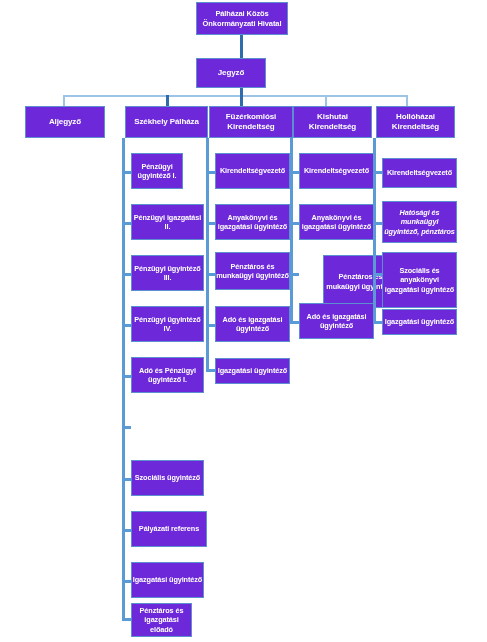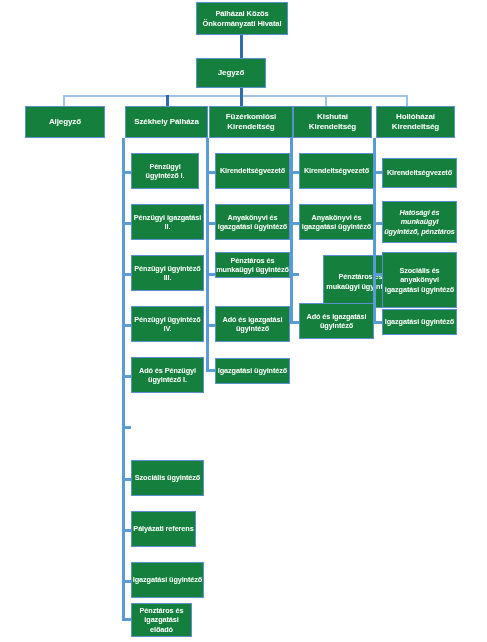--- a/index.html
+++ b/index.html
@@ -13,21 +13,21 @@
   #chart {
     position: relative;
     width: 487px;
     height: 642px;
     background: #ffffff;
     overflow: hidden;
   }
   .node {
     position: absolute;
     box-sizing: border-box;
-    background: #15803d;
+    background: #6d28d9;
     border: 1px solid #5b8fd0;
     color: #ffffff;
     display: flex;
     align-items: center;
     justify-content: center;
     text-align: center;
     line-height: 1.25;
     font-weight: bold;
     letter-spacing: -0.1px;
     white-space: nowrap;
@@ -100,21 +100,21 @@
     <span>Füzérkomlósi Kirendeltség</span>
   </div>
 
   <div class="node n-dept" style="left:376px; top:106px; width:79px; height:32px;">
     <span>Hollóházai Kirendeltség</span>
   </div>
 
   <div class="conn" style="left:122px; top:138px; width:3px; height:483px;"></div>
 
   <div class="conn" style="left:122px; top:171px; width:9px; height:3px;"></div>
-  <div class="node n-leaf" style="left:131px; top:153px; width:68px; height:36px;">
+  <div class="node n-leaf" style="left:131px; top:153px; width:52px; height:36px;">
     <span>Pénzügyi ügyintéző I.</span>
   </div>
 
   <div class="conn" style="left:122px; top:222px; width:9px; height:3px;"></div>
   <div class="node n-leaf" style="left:131px; top:204px; width:73px; height:36px;">
     <span>Pénzügyi igazgatási II.</span>
   </div>
 
   <div class="conn" style="left:122px; top:273px; width:9px; height:3px;"></div>
   <div class="node n-leaf" style="left:131px; top:255px; width:73px; height:36px;">
@@ -132,21 +132,21 @@
   </div>
 
   <div class="conn" style="left:122px; top:426px; width:9px; height:3px;"></div>
 
   <div class="conn" style="left:122px; top:478px; width:9px; height:3px;"></div>
   <div class="node n-leaf" style="left:131px; top:460px; width:73px; height:36px;">
     <span>Szociális ügyintéző</span>
   </div>
 
   <div class="conn" style="left:122px; top:529px; width:9px; height:3px;"></div>
-  <div class="node n-leaf" style="left:131px; top:511px; width:65px; height:36px;">
+  <div class="node n-leaf" style="left:131px; top:511px; width:76px; height:36px;">
     <span>Pályázati referens</span>
   </div>
 
   <div class="conn" style="left:122px; top:580px; width:9px; height:3px;"></div>
   <div class="node n-leaf" style="left:131px; top:562px; width:73px; height:36px;">
     <span>Igazgatási ügyintéző</span>
   </div>
 
   <div class="conn" style="left:122px; top:618px; width:9px; height:3px;"></div>
   <div class="node n-leaf" style="left:131px; top:603px; width:61px; height:34px;">
@@ -159,21 +159,21 @@
   <div class="node n-leaf" style="left:215px; top:153px; width:75px; height:36px;">
     <span>Kirendeltségvezető</span>
   </div>
 
   <div class="conn" style="left:206px; top:222px; width:9px; height:3px;"></div>
   <div class="node n-leaf" style="left:215px; top:204px; width:75px; height:36px;">
     <span>Anyakönyvi és igazgatási ügyintéző</span>
   </div>
 
   <div class="conn" style="left:206px; top:273px; width:9px; height:3px;"></div>
-  <div class="node n-leaf" style="left:215px; top:252px; width:75px; height:26px;">
+  <div class="node n-leaf" style="left:215px; top:252px; width:75px; height:38px;">
     <span>Pénztáros és munkaügyi ügyintéző</span>
   </div>
 
   <div class="conn" style="left:206px; top:324px; width:9px; height:3px;"></div>
   <div class="node n-leaf" style="left:215px; top:306px; width:75px; height:36px;">
     <span>Adó és igazgatási ügyintéző</span>
   </div>
 
   <div class="conn" style="left:206px; top:369px; width:9px; height:3px;"></div>
   <div class="node n-leaf clip" style="left:215px; top:358px; width:75px; height:26px;">

